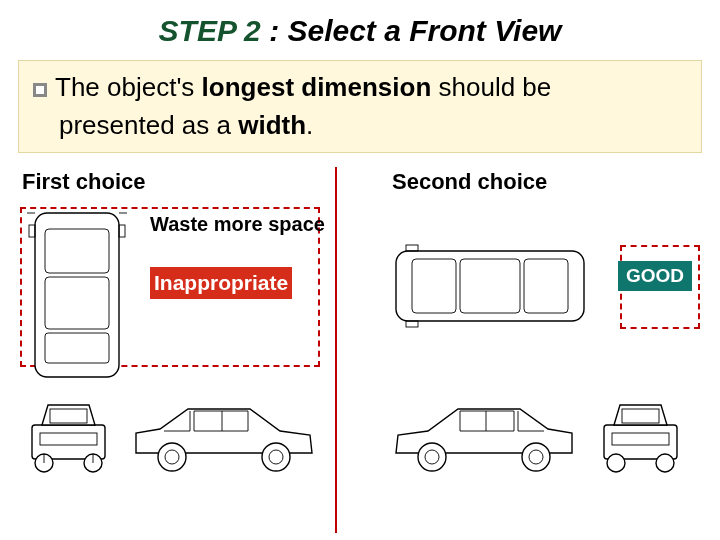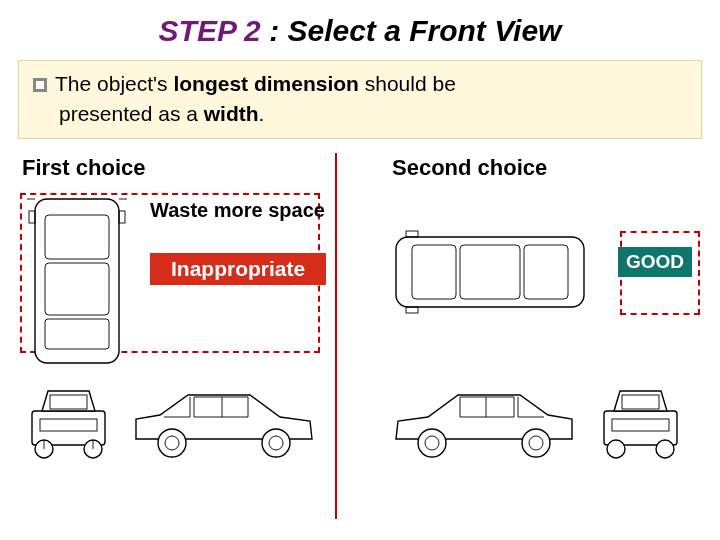--- a/index.html
+++ b/index.html
@@ -12,27 +12,27 @@
     overflow: hidden;
   }
   .title {
     font-size: 30px;
     font-weight: bold;
     font-style: italic;
     color: #000;
     text-align: center;
     padding: 14px 0 8px;
   }
-  .title .step-word { color: #701a75; }
+  .title .step-word { color: #14532d; }
   .callout-box {
     margin: 4px 18px 10px;
     background: #fff8dc;
     border: 1px solid #e0d8a0;
     padding: 8px 14px;
-    font-size: 21px;
+    font-size: 26px;
     line-height: 1.45;
   }
   .callout-box .bullet {
     display: inline-block;
     width: 14px;
     height: 14px;
     background: #fff;
     border: 3px solid #888;
     margin-right: 8px;
     vertical-align: -1px;
@@ -81,21 +81,21 @@
     top: 50px;
     font-size: 20px;
     font-weight: bold;
   }
 
   .tag {
     position: absolute;
     color: #fff;
     font-weight: bold;
     font-size: 21px;
-    padding: 4px 21px;
+    padding: 4px 4px;
   }
   .tag-bad {
     background: #d62c1a;
     left: 130px;
     top: 104px;
   }
   .tag-good {
     background: #0f766e;
     left: 258px;
     top: 98px;

